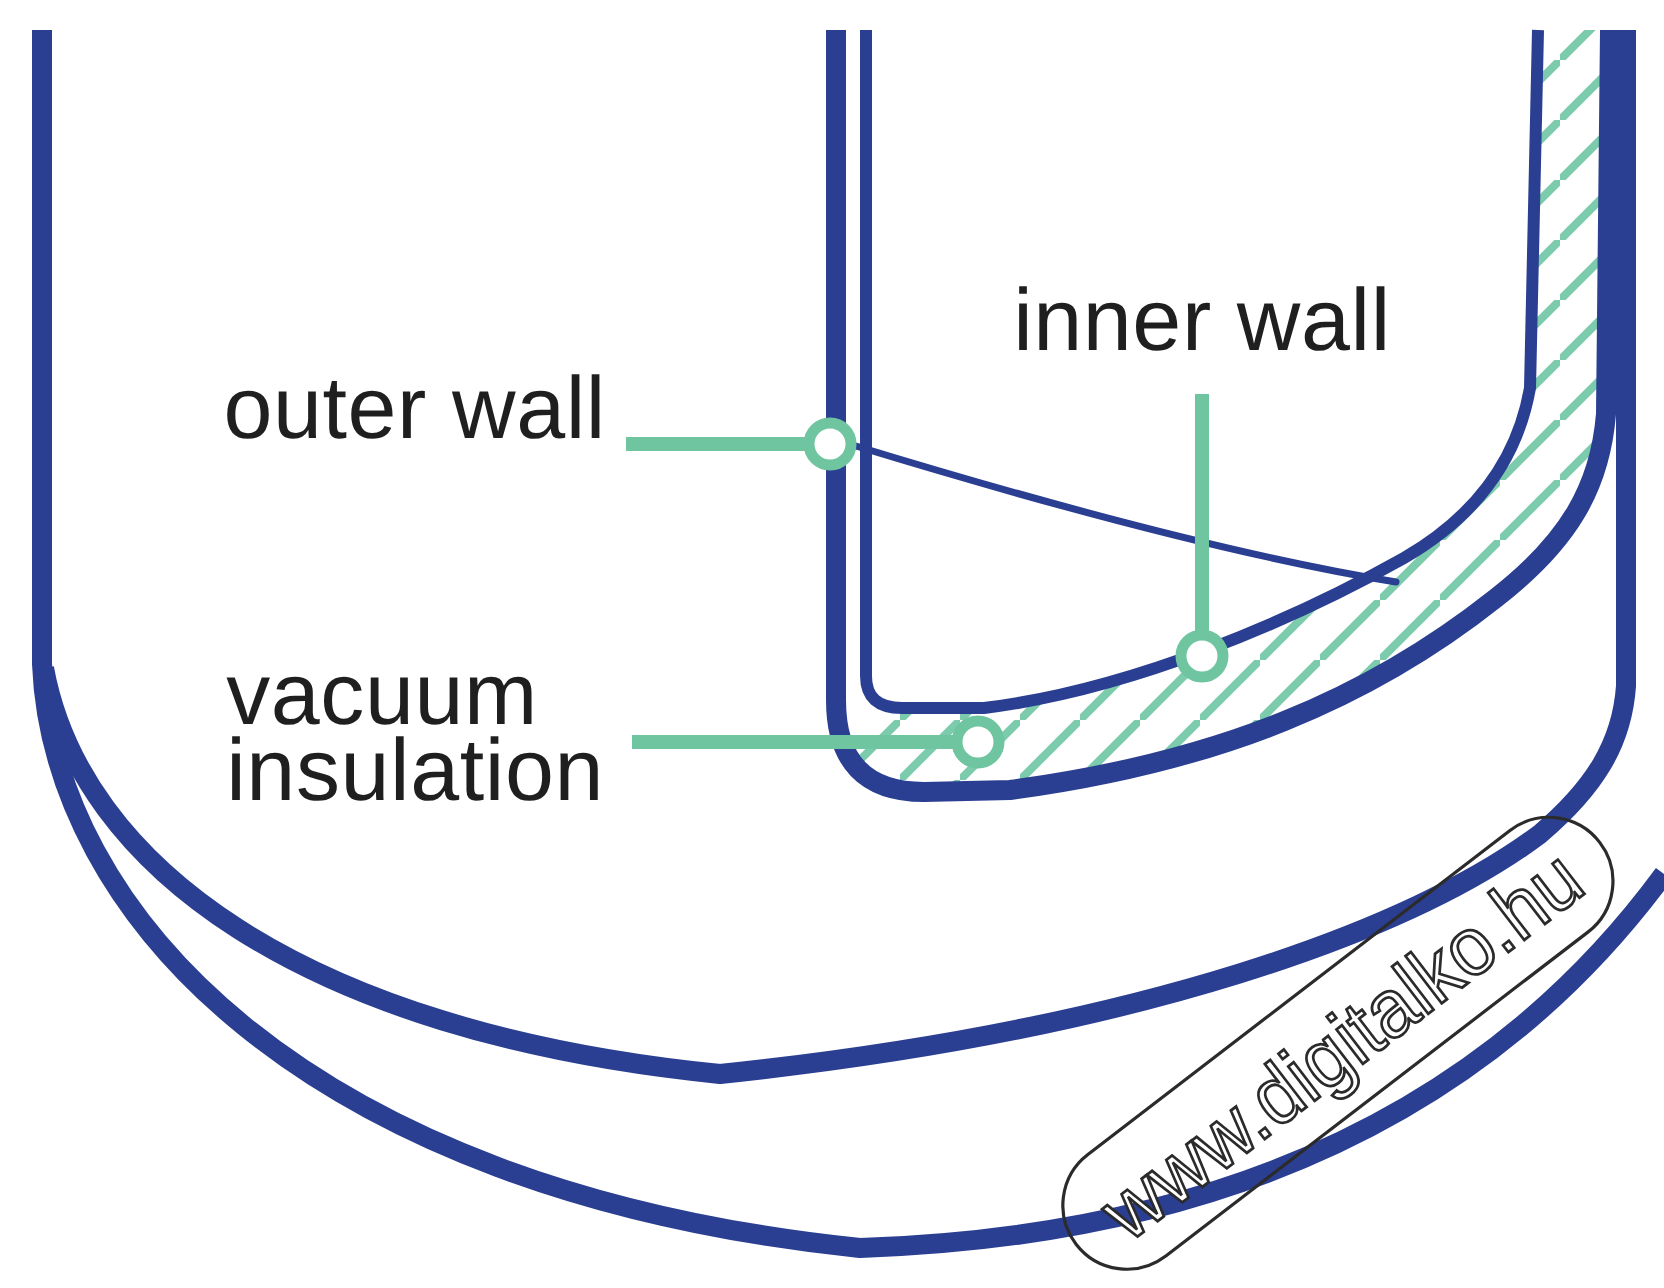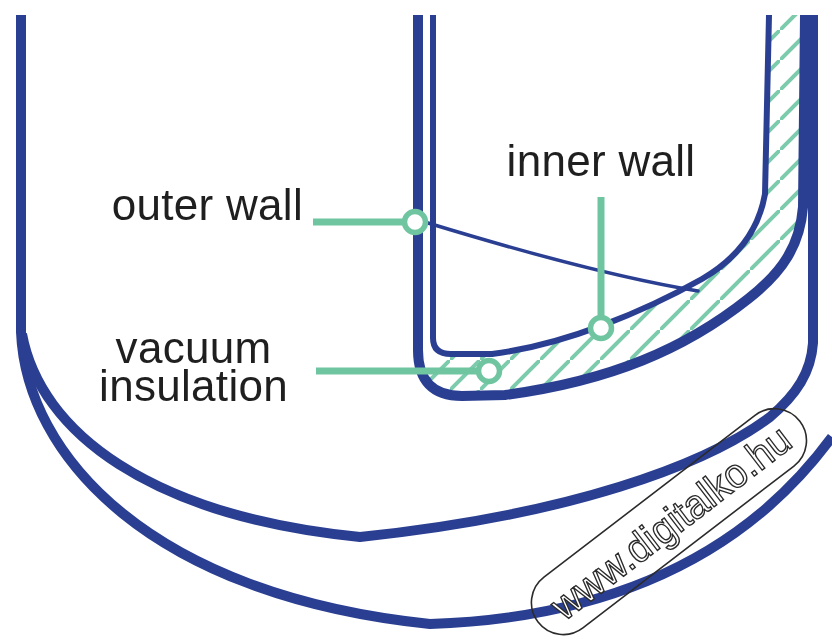--- a/index.html
+++ b/index.html
@@ -23,21 +23,21 @@
     position:absolute;
     color:var(--text_dark);
     font-size:44px;
     line-height:38px;
     letter-spacing:0.3px;
     white-space:nowrap;
     user-select:none;
   }
   .label-inner-wall{left:601px;top:142px;transform:translateX(-50%);}
   .label-outer-wall{right:529px;top:186px;}
-  .label-vacuum{right:544px;top:329px;text-align:center;}
+  .label-vacuum{right:530px;top:329px;text-align:left;}
 </style>
 </head>
 <body>
 
 <div class="stage">
 
   <svg width="832" height="644" viewBox="0 0 832 644">
     <defs>
       <pattern id="hatch" width="30" height="30" patternUnits="userSpaceOnUse">
         <line x1="0" y1="30" x2="30" y2="0" stroke-width="4" stroke="#7bcbac"></line>

